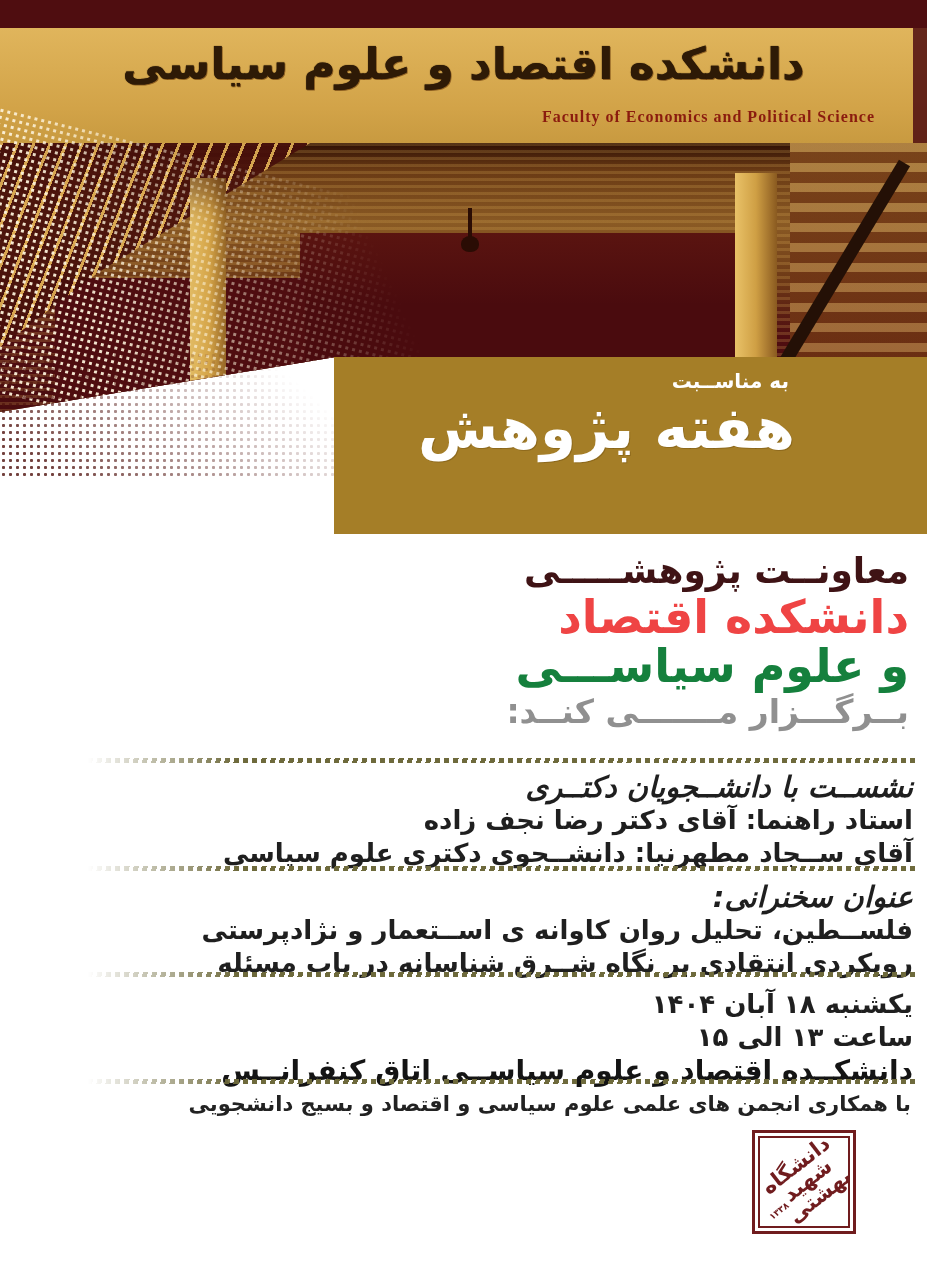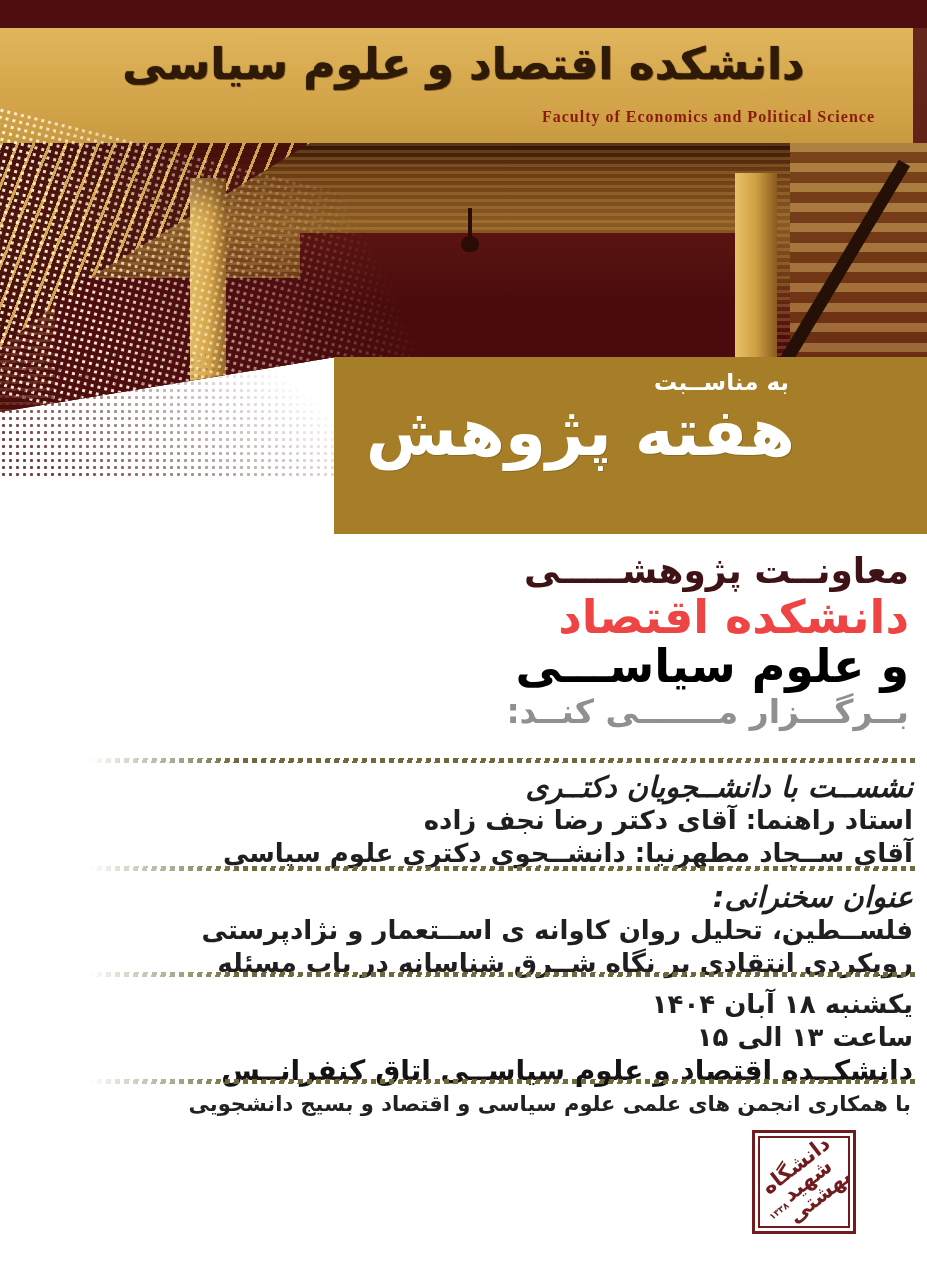--- a/index.html
+++ b/index.html
@@ -60,31 +60,31 @@
   .dots-dark{position:absolute;left:0;top:352px;width:600px;height:128px;z-index:2;
     background-image:radial-gradient(circle,rgba(80,18,14,.8) 1.3px,rgba(80,18,14,0) 1.8px);
     background-size:7px 7px;
     -webkit-mask-image:linear-gradient(40deg,#000 8%,rgba(0,0,0,0) 55%);
             mask-image:linear-gradient(40deg,#000 8%,rgba(0,0,0,0) 55%);}
 
   
   .banner{position:absolute;left:334px;top:357px;width:593px;height:177px;
     background:#a57e27;z-index:3;}
   .banner-occasion{position:absolute;right:138px;top:12px;color:#fff;direction:rtl;
-    font-size:23px;font-weight:bold;white-space:nowrap;}
+    font-size:20px;font-weight:bold;white-space:nowrap;}
   .banner-title{position:absolute;right:132px;top:40px;color:#fff;direction:rtl;
-    font-size:66px;line-height:1.1;font-weight:bold;white-space:nowrap;
+    font-size:58px;line-height:1.1;font-weight:bold;white-space:nowrap;
     text-shadow:1px 1px 0 rgba(120,85,20,.5);}
 
   
   .org{position:absolute;left:0;top:547px;width:100%;direction:rtl;text-align:right;
     padding-right:18px;box-sizing:border-box;font-weight:bold;white-space:nowrap;}
   .org-l1{font-size:36px;line-height:47px;color:#3f1315;}
   .org-l2{font-size:46px;line-height:47px;color:#ef4444;}
-  .org-l3{font-size:46px;line-height:50px;color:#000000;}
+  .org-l3{font-size:46px;line-height:50px;color:#15803d;}
   .org-l4{font-size:33px;line-height:42px;color:#909090;}
 
   
   .dash{position:absolute;left:88px;right:8px;height:5px;
     background:repeating-linear-gradient(100deg,#6e6a3c 0 5px,rgba(255,255,255,0) 5px 9px);
     -webkit-mask-image:linear-gradient(to right,rgba(0,0,0,0) 0,#000 18%);
             mask-image:linear-gradient(to right,rgba(0,0,0,0) 0,#000 18%);}
   .dash1{top:758px;} .dash2{top:866px;} .dash3{top:972px;} .dash4{top:1079px;}
 
   

